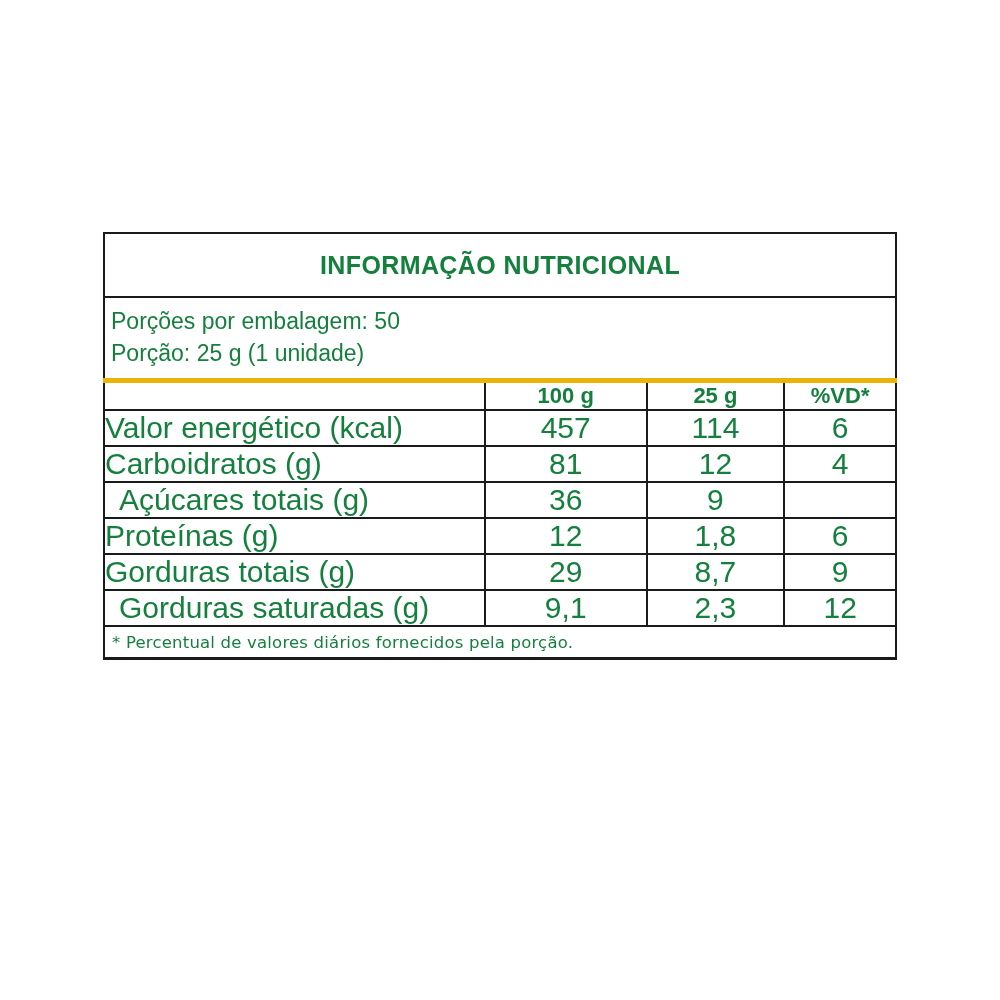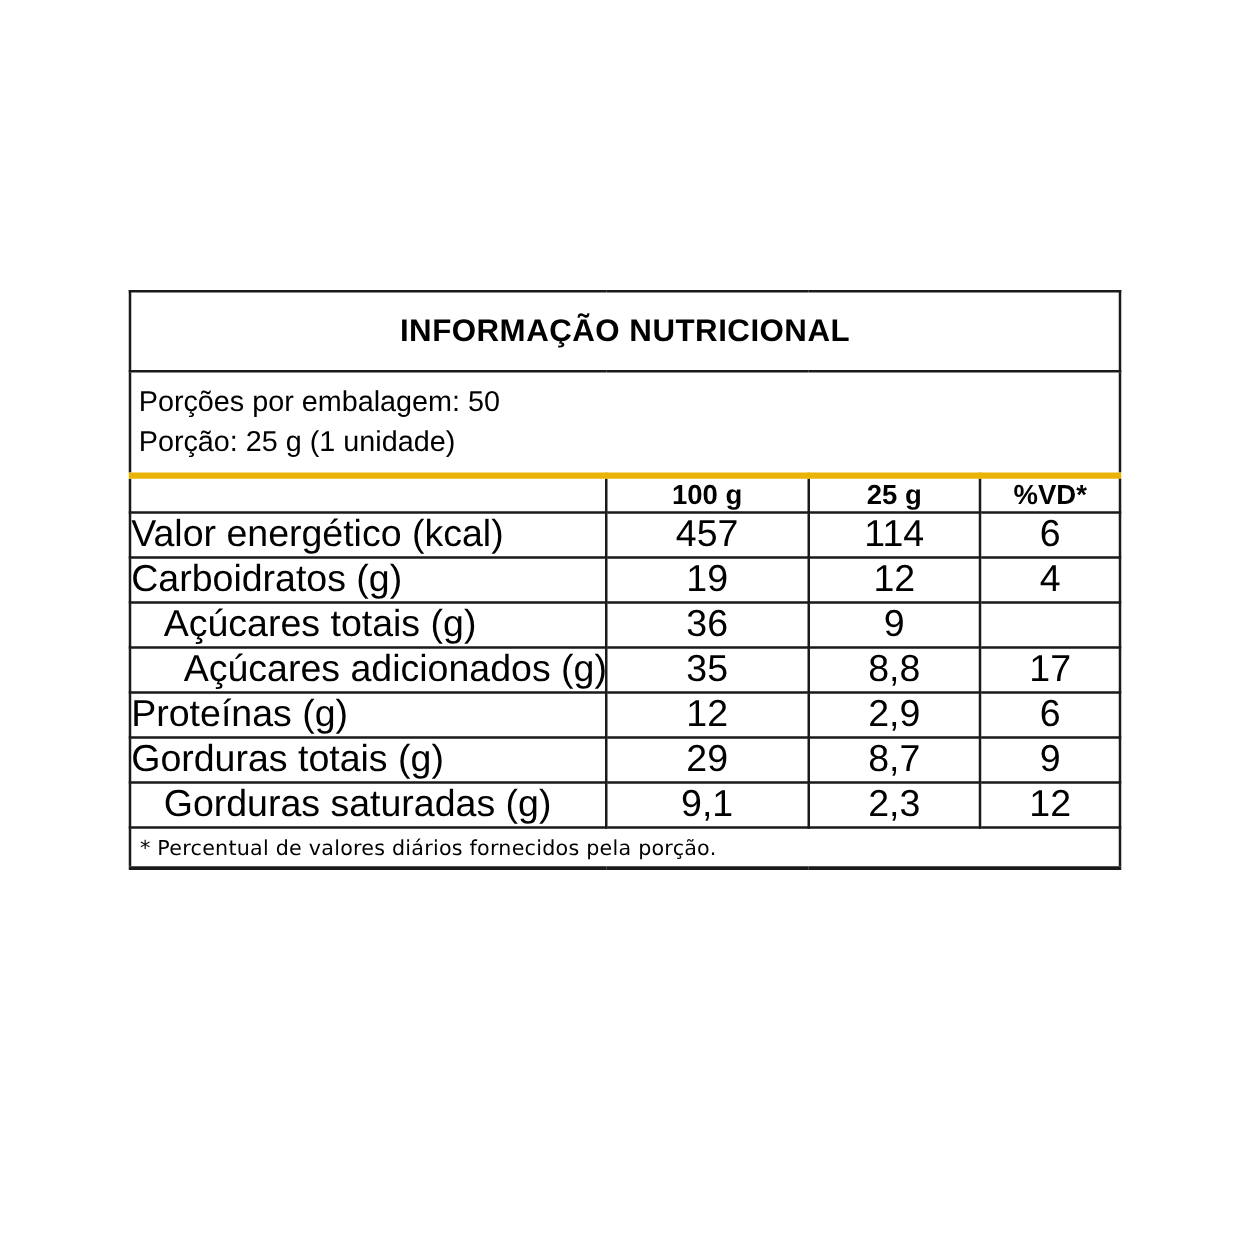--- a/index.html
+++ b/index.html
@@ -6,21 +6,21 @@
     margin: 0;
     padding: 0;
     background: #ffffff;
   }
   .canvas {
     position: relative;
     width: 948px;
     height: 1000px;
     background: #ffffff;
     font-family: "Liberation Sans", sans-serif;
-    color: #000000;
+    color: #15803d;
     overflow: hidden;
   }
   table.nutri {
     position: absolute;
     left: 103px;
     top: 232px;
     width: 794px;
     border-collapse: collapse;
     table-layout: fixed;
     background: #ffffff;
@@ -66,21 +66,21 @@
     height: 29px;
     font-size: 30px;
   }
   tr.data-row.tall td {
     height: 36px;
   }
   td.label {
     text-align: left;
     padding-left: 5px;
   }
-  td.label.ind1 { padding-left: 26px; }
+  td.label.ind1 { padding-left: 14px; }
   td.label.ind2 { padding-left: 42px; }
   td.num {
     text-align: center;
   }
   
   tr.footnote-row td {
     height: 30px;
     font-family: "DejaVu Sans", sans-serif;
     font-size: 16.5px;
     font-weight: 400;
@@ -121,43 +121,37 @@
 
       <tr class="data-row">
         <td class="label">Valor energético (kcal)</td>
         <td class="num">457</td>
         <td class="num">114</td>
         <td class="num">6</td>
       </tr>
 
       <tr class="data-row">
         <td class="label">Carboidratos (g)</td>
-        <td class="num">19</td>
+        <td class="num">81</td>
         <td class="num">12</td>
         <td class="num">4</td>
       </tr>
 
       <tr class="data-row">
         <td class="label ind1">Açúcares totais (g)</td>
         <td class="num">36</td>
         <td class="num">9</td>
         <td class="num"></td>
       </tr>
 
-      <tr class="data-row">
-        <td class="label ind2">Açúcares adicionados (g)</td>
-        <td class="num">35</td>
-        <td class="num">8,8</td>
-        <td class="num">17</td>
-      </tr>
 
       <tr class="data-row">
         <td class="label">Proteínas (g)</td>
         <td class="num">12</td>
-        <td class="num">2,9</td>
+        <td class="num">1,8</td>
         <td class="num">6</td>
       </tr>
 
       <tr class="data-row">
         <td class="label">Gorduras totais (g)</td>
         <td class="num">29</td>
         <td class="num">8,7</td>
         <td class="num">9</td>
       </tr>
 

